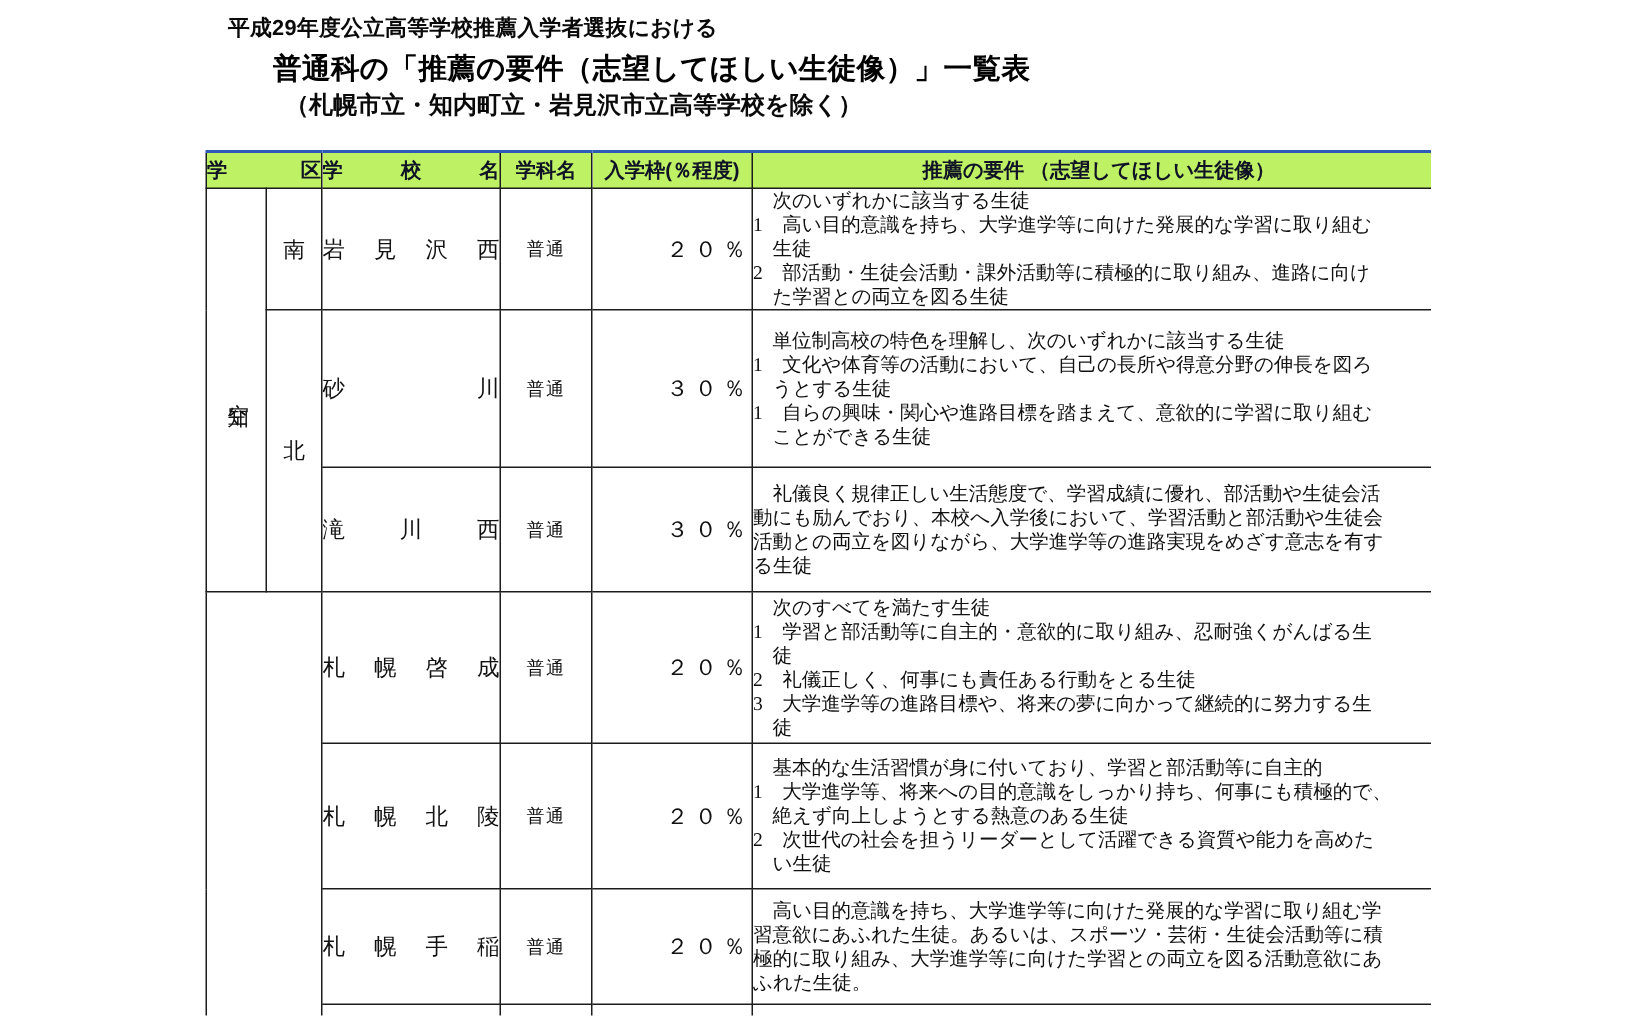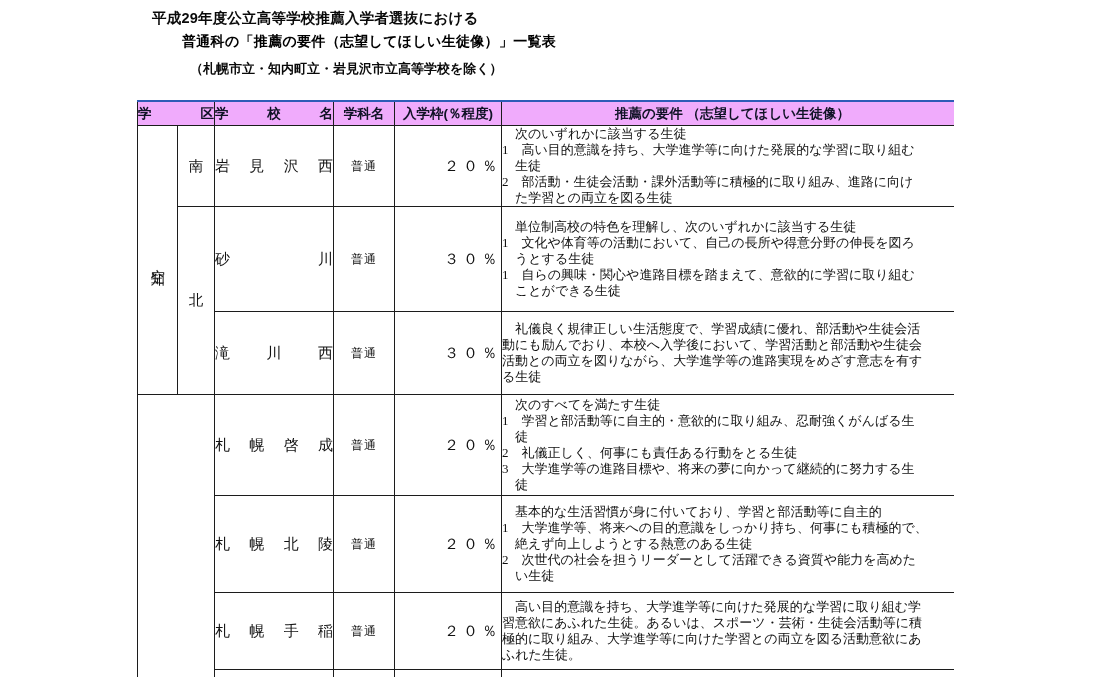--- a/index.html
+++ b/index.html
@@ -6,35 +6,35 @@
   body{
     width:1094px;height:677px;background:#ffffff;overflow:hidden;position:relative;
     font-family:"Liberation Serif", serif;color:#111;
   }
   .canvas{position:absolute;left:0;top:0;width:954px;height:677px;overflow:hidden;}
 
   
   .t1{position:absolute;left:152px;top:9px;font-family:"Liberation Sans",sans-serif;
       font-size:14.5px;font-weight:600;letter-spacing:0.2px;color:#0a0a0a;}
   .t2{position:absolute;left:182px;top:33px;font-family:"Liberation Sans",sans-serif;
-      font-size:14px;font-weight:bold;letter-spacing:0.3px;color:#000;}
+      font-size:19px;font-weight:bold;letter-spacing:0.3px;color:#000;}
   .t3{position:absolute;left:190px;top:60px;font-family:"Liberation Sans",sans-serif;
-      font-size:13px;font-weight:600;color:#0a0a0a;}
+      font-size:16px;font-weight:600;color:#0a0a0a;}
   .t4{position:absolute;left:299px;top:82px;font-family:"Liberation Sans",sans-serif;
       font-size:13px;font-weight:600;color:#2230b0;}
 
   
   table.main{
     position:absolute;left:137px;top:100px;width:826px;
     border-collapse:collapse;table-layout:fixed;
     font-family:"Liberation Serif",serif;
   }
   table.main td, table.main th{border:1px solid #1c1c1c;padding:0;overflow:hidden;}
   tr.hdr th{
-    background:#f0abfc;height:23px;
+    background:#bef264;height:23px;
     border-top:2px solid #2f5bb7;
     font-family:"Liberation Sans",sans-serif;font-size:13.5px;font-weight:600;color:#101326;
     text-align:center;vertical-align:middle;white-space:nowrap;margin-top:20px;
   }
   th.h-district{text-align:justify;text-align-last:justify;padding:0 10px;}
   th.h-school{text-align:justify;text-align-last:justify;padding:0 14px;}
 
   td.district{vertical-align:middle;text-align:center;}
   td.district .vtext{
     writing-mode:vertical-rl;margin:0 auto;font-size:14.5px;letter-spacing:3px;line-height:1;

